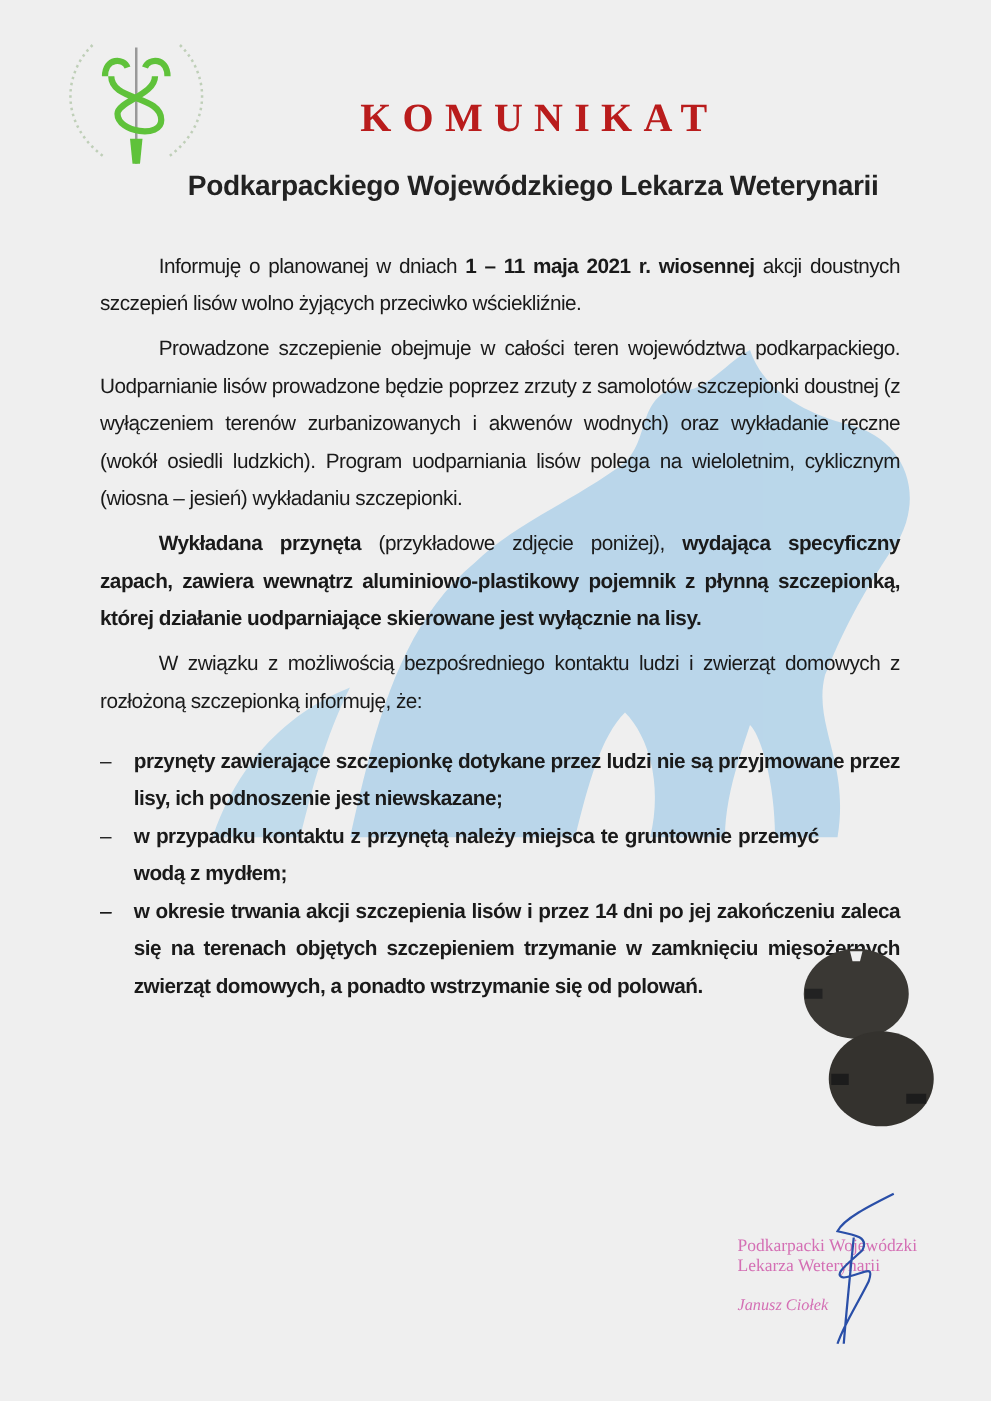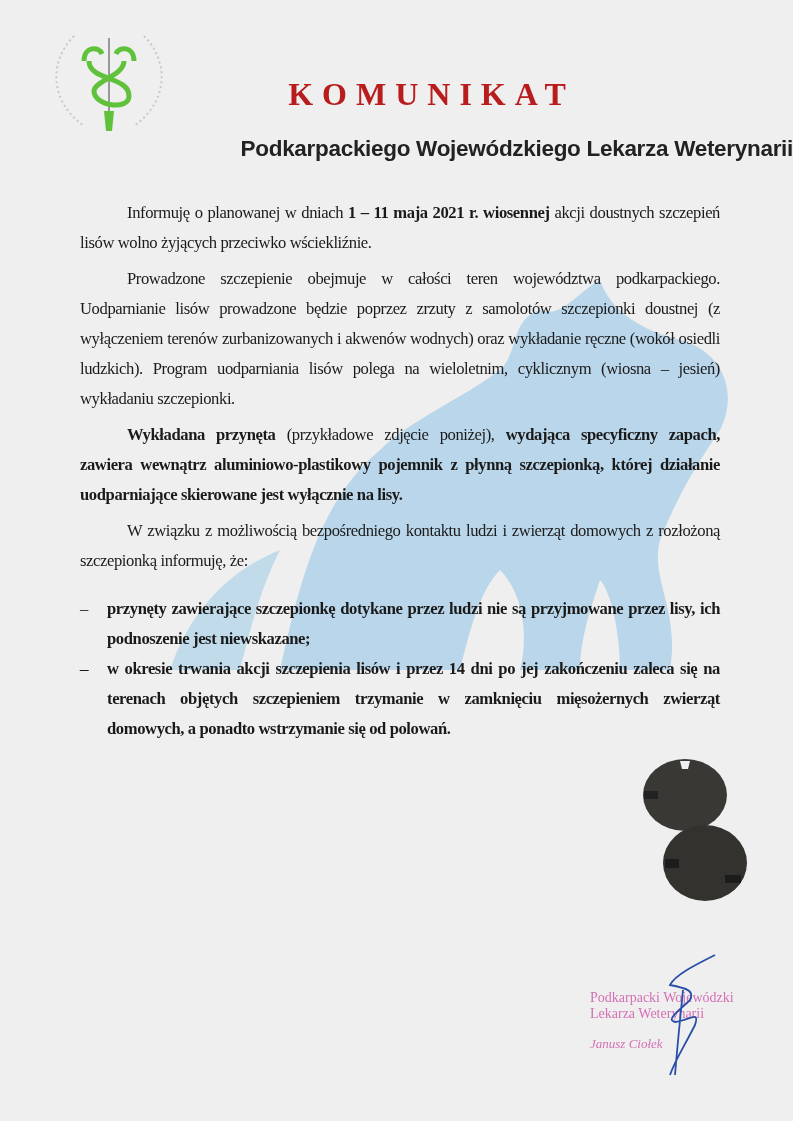--- a/index.html
+++ b/index.html
@@ -16,28 +16,28 @@
       opacity: 0.55; pointer-events: none;
     }
     .logo { position: absolute; left: 44px; top: 6px; width: 130px; height: 135px; }
     .title {
       position: absolute; left: 0; width: 793px; top: 76px; text-align: center;
       font-family: "Liberation Serif", serif; font-weight: bold;
       font-size: 32px; letter-spacing: 9px; color: #b91c1c;
       padding-left: 70px; box-sizing: border-box;
     }
     .subtitle {
-      position: absolute; left: 0; width: 793px; top: 136px; text-align: right;
+      position: absolute; left: 0; width: 793px; top: 136px; text-align: center;
       font-weight: bold; font-size: 22.5px; color: #222;
       font-family: "Liberation Sans", sans-serif; letter-spacing: -0.3px;
       padding-left: 60px; box-sizing: border-box;
     }
     .body-text {
       position: absolute; left: 80px; top: 198px; width: 640px;
-      font-family: Liberation Serif, serif;
+      font-family: Liberation Sans, sans-serif;
       font-size: 16.6px; line-height: 30px; letter-spacing: -0.4px;
     }
     .para { text-align: justify; margin: 0 0 6px 0; text-indent: 47px; }
     .para.tight { margin-bottom: 18px; }
     .b { font-weight: bold; }
     .list { margin: 0; padding: 0; list-style: none; }
     .list li {
       position: relative; padding-left: 27px; font-weight: bold;
       text-align: justify; margin: 0;
     }
@@ -82,21 +82,21 @@
     <p class="para">
       <span>Informuję o planowanej w dniach </span><span class="b"> 1 – 11 maja 2021 r. wiosennej</span><span> akcji doustnych szczepień lisów wolno żyjących przeciwko wściekliźnie.</span>
     </p>
     <p class="para">Prowadzone szczepienie obejmuje w całości teren województwa podkarpackiego. Uodparnianie lisów prowadzone będzie poprzez zrzuty z samolotów szczepionki doustnej (z wyłączeniem terenów zurbanizowanych i akwenów wodnych) oraz wykładanie ręczne (wokół osiedli ludzkich). Program uodparniania lisów polega na wieloletnim, cyklicznym (wiosna – jesień) wykładaniu szczepionki.</p>
     <p class="para">
       <span class="b">Wykładana przynęta</span><span> (przykładowe zdjęcie poniżej), </span><span class="b">wydająca specyficzny zapach, zawiera wewnątrz aluminiowo-plastikowy pojemnik z płynną szczepionką, której działanie uodparniające skierowane jest wyłącznie na lisy.</span>
     </p>
     <p class="para tight">W związku z możliwością bezpośredniego kontaktu ludzi i zwierząt domowych z rozłożoną szczepionką informuję, że:</p>
     <ul class="list">
       <li><span class="dash">–</span><span>przynęty zawierające szczepionkę dotykane przez ludzi nie są przyjmowane przez lisy, ich podnoszenie jest niewskazane;</span></li>
-      <li class="narrow"><span class="dash">–</span></li>
+      <li class="narrow"><span class="dash">–</span><span>w przypadku kontaktu z przynętą należy miejsca te gruntownie przemyć wodą z mydłem;</span></li>
       <li class="narrow"><span class="dash">–</span></li>
       <li><span class="dash">–</span><span>w okresie trwania akcji szczepienia lisów i przez 14 dni po jej zakończeniu zaleca się na terenach objętych szczepieniem trzymanie w zamknięciu mięsożernych zwierząt domowych, a ponadto wstrzymanie się od polowań.</span></li>
     </ul>
   </div>
 
   <svg class="bait" viewBox="0 0 110 150">
     <ellipse cx="45" cy="40" rx="42" ry="36" fill="#3a3834"></ellipse>
     <path d="M40 6 L50 6 L48 14 L42 14 Z" fill="#efefef"></path>
     <rect x="4" y="36" width="14" height="8" fill="#222"></rect>
     <ellipse cx="65" cy="108" rx="42" ry="38" fill="#34322e"></ellipse>

